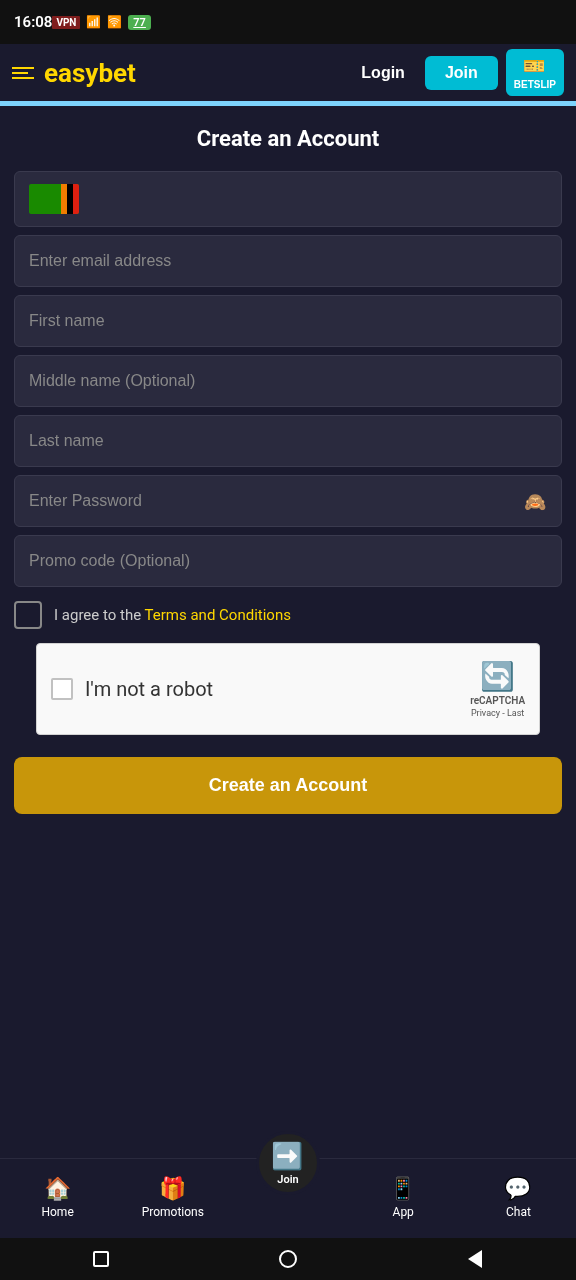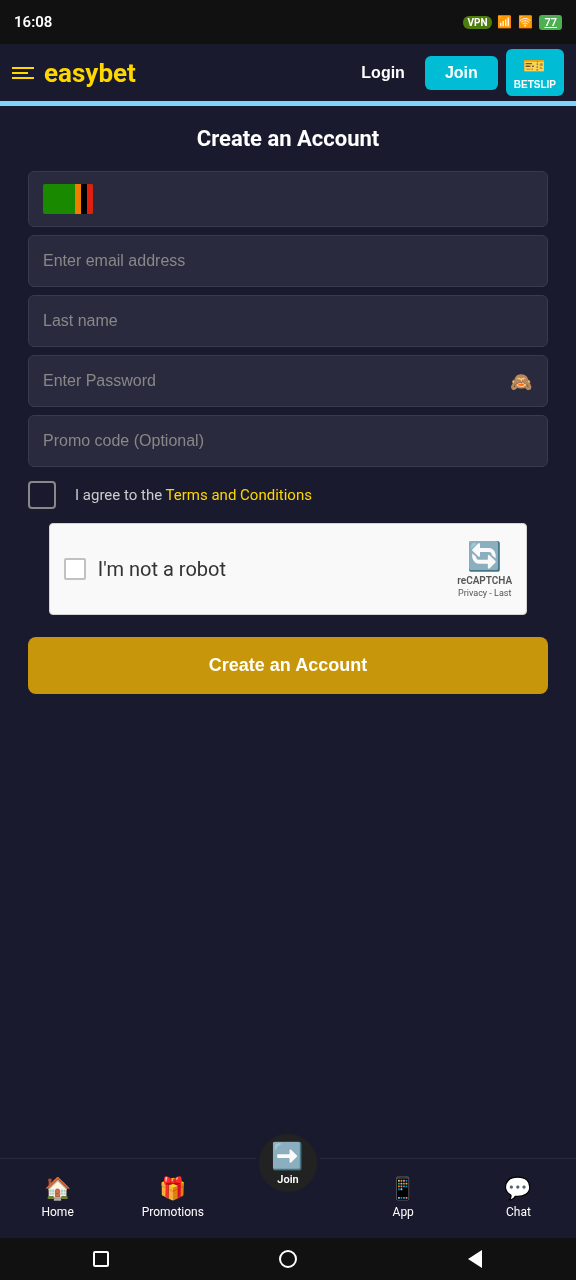--- a/index.html
+++ b/index.html
@@ -11,44 +11,43 @@
       background: #1a1a2e;
       color: #fff;
       display: flex;
       flex-direction: column;
     }
 
     
     .status-bar {
       background: #111;
       display: flex;
-      justify-content: space-between;
       align-items: center;
       padding: 22px 14px;
       height: 36px;
     }
     .status-left {
       font-size: 15px;
       font-weight: 600;
       color: #fff;
     }
     .status-right {
       display: flex;
       align-items: center;
       gap: 6px;
       font-size: 12px;
       color: #fff;
     }
     .vpn-badge {
-      background: #4d7c0f;
+      background: #7f1d1d;
       color: #fff;
       font-size: 10px;
       font-weight: 700;
       padding: 1px 4px;
-      border-radius: 6px;
+      border-radius: 1px;
     }
     .battery {
       display: flex;
       align-items: center;
       background: #4caf50;
       border-radius: 3px;
       padding: 1px 5px;
       font-size: 11px;
       color: #fff;
       font-weight: 600;
@@ -122,21 +121,21 @@
       min-width: 52px;
     }
     .betslip-icon {
       font-size: 18px;
     }
 
     
     .main-content {
       flex: 1;
       background: #1a1a2e;
-      padding: 20px 28px;
+      padding: 20px 14px;
       overflow-y: auto;
     }
     .page-title {
       text-align: center;
       font-size: 22px;
       font-weight: 700;
       color: #fff;
       margin-bottom: 20px;
     }
 
@@ -212,21 +211,21 @@
       transform: translateY(-50%);
       color: #888;
       font-size: 18px;
       cursor: pointer;
     }
 
     
     .agree-row {
       display: flex;
       align-items: center;
-      gap: 19px;
+      gap: 12px;
       margin: 14px 0;
     }
     .checkbox-custom {
       width: 28px;
       height: 28px;
       border: 2px solid #888;
       border-radius: 4px;
       background: transparent;
       flex-shrink: 0;
       cursor: pointer;
@@ -435,22 +434,28 @@
       <span class="flag-zm-eagle">🦅</span>
     </div>
   </div>
 
   
   <div class="form-field">
     <input type="email" placeholder="Enter email address" style="">
   </div>
 
   
-
-  
+  <div class="form-field">
+    <input type="text" placeholder="First name" style="">
+  </div>
+
+  
+  <div class="form-field">
+    <input type="text" placeholder="Middle name (Optional)" style="">
+  </div>
 
   
   <div class="form-field">
     <input type="text" placeholder="Last name" style="">
   </div>
 
   
   <div class="form-field password-field">
     <input type="password" placeholder="Enter Password" style="">
     <span class="eye-icon">🙈</span>

